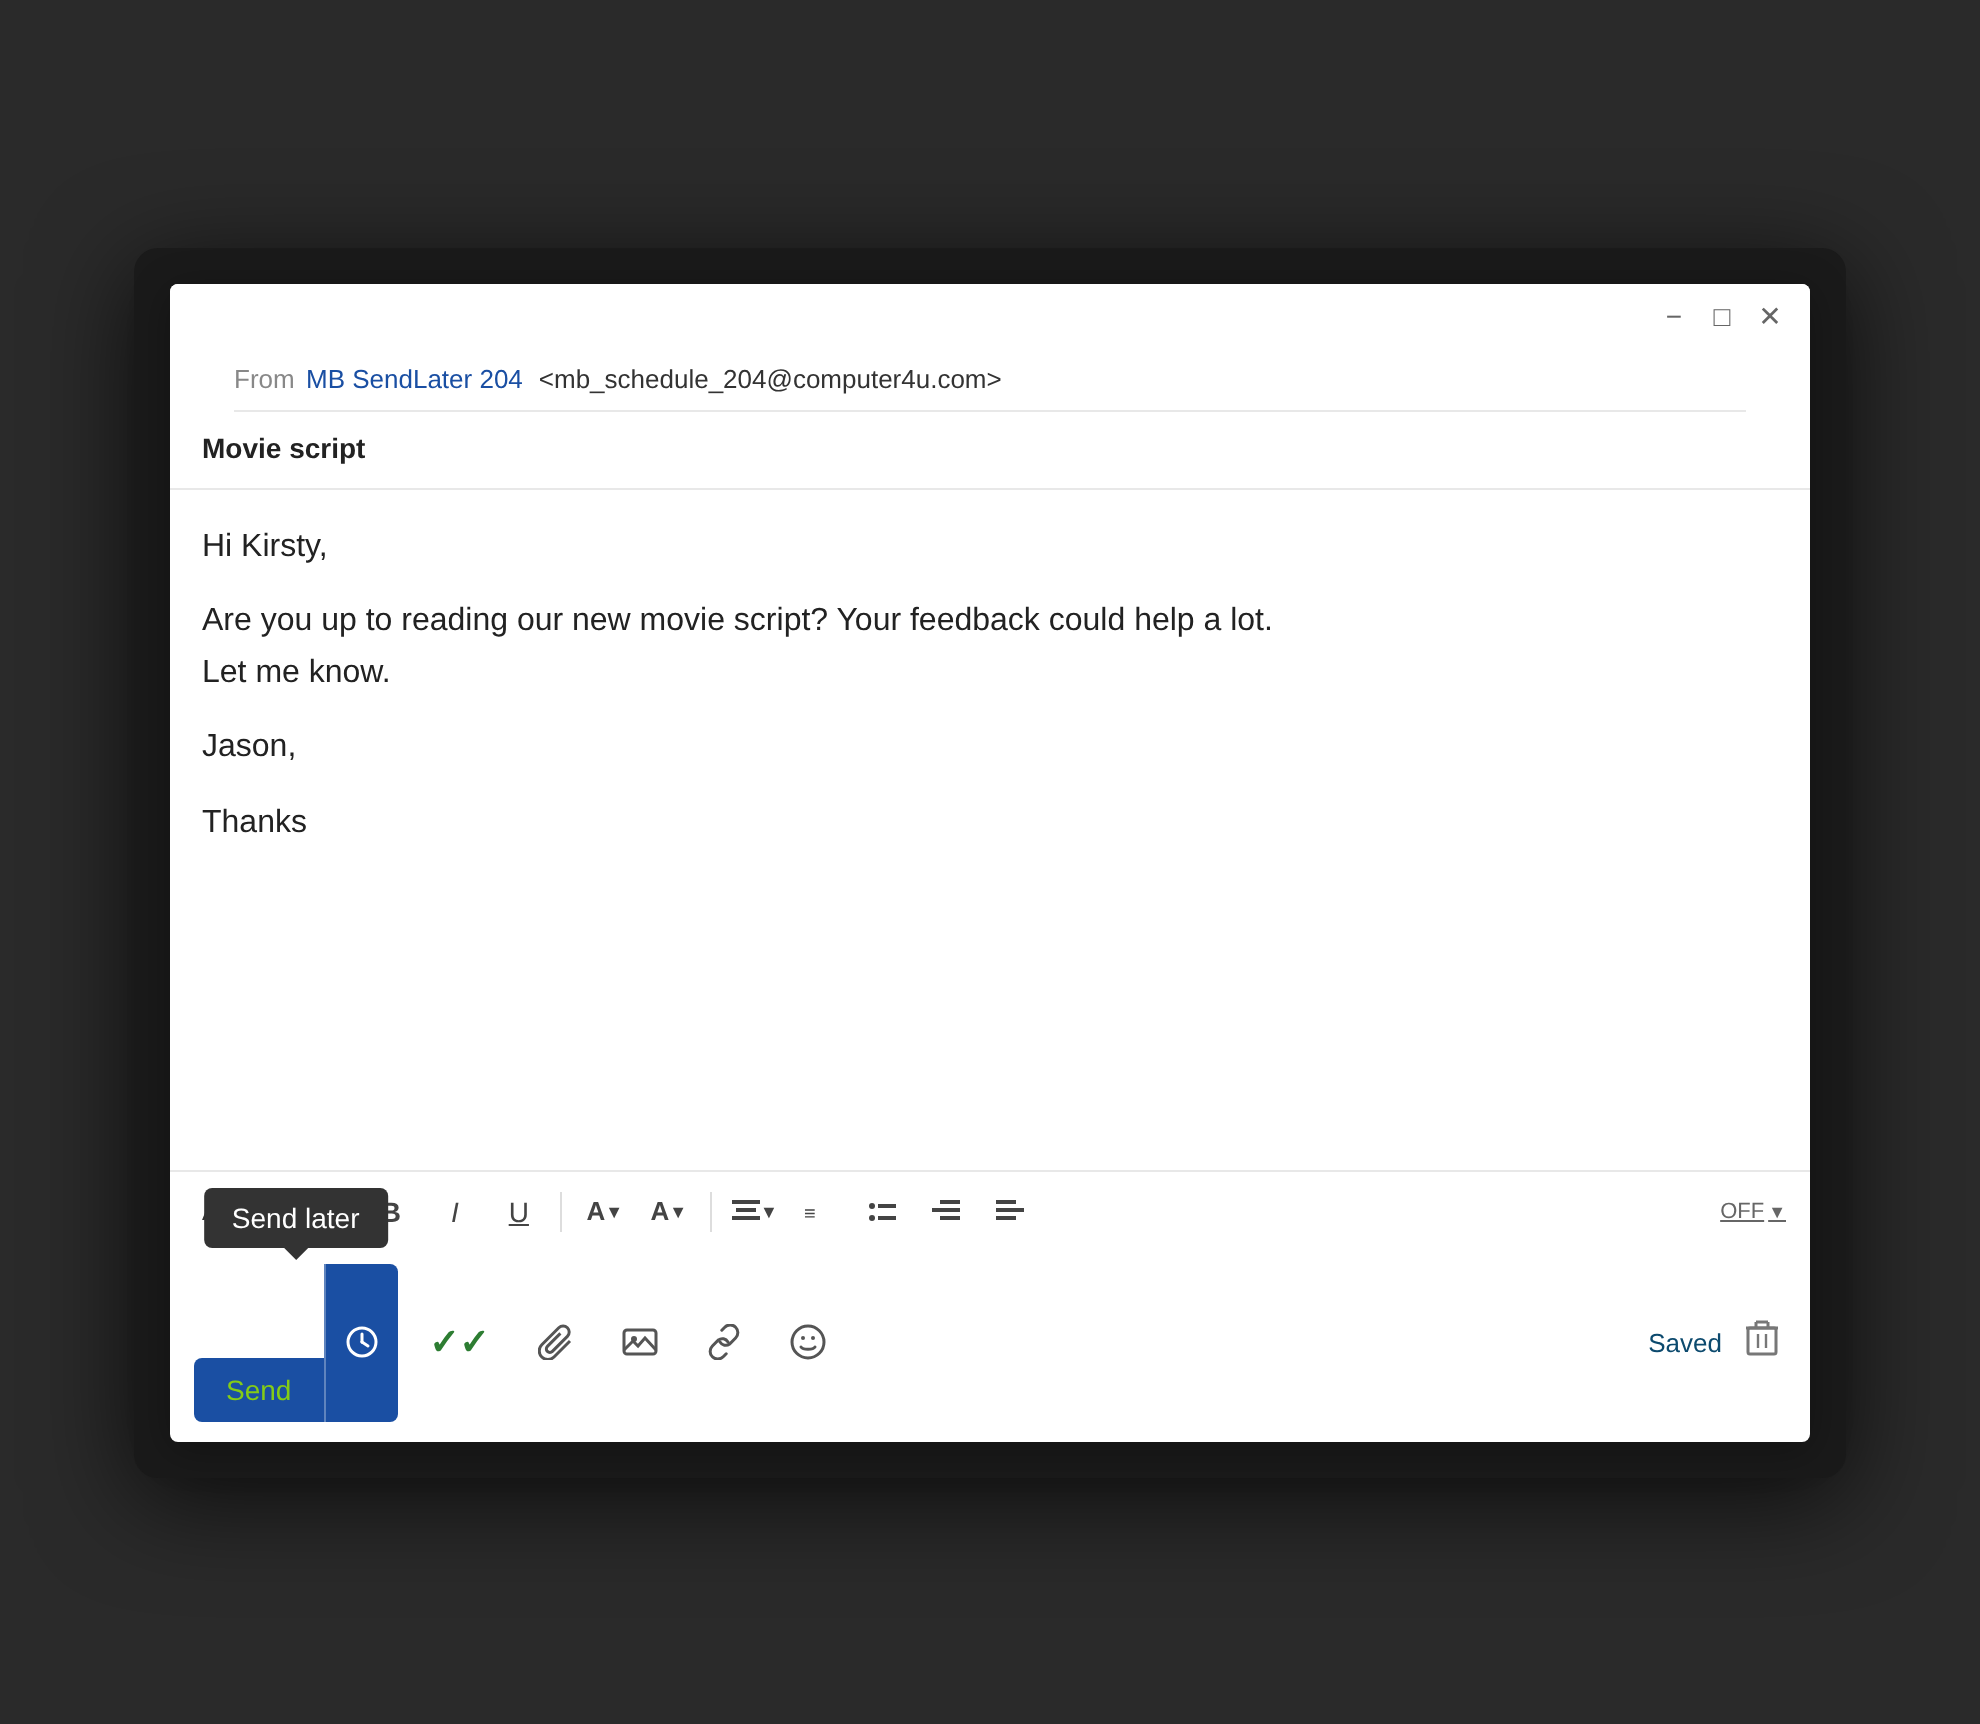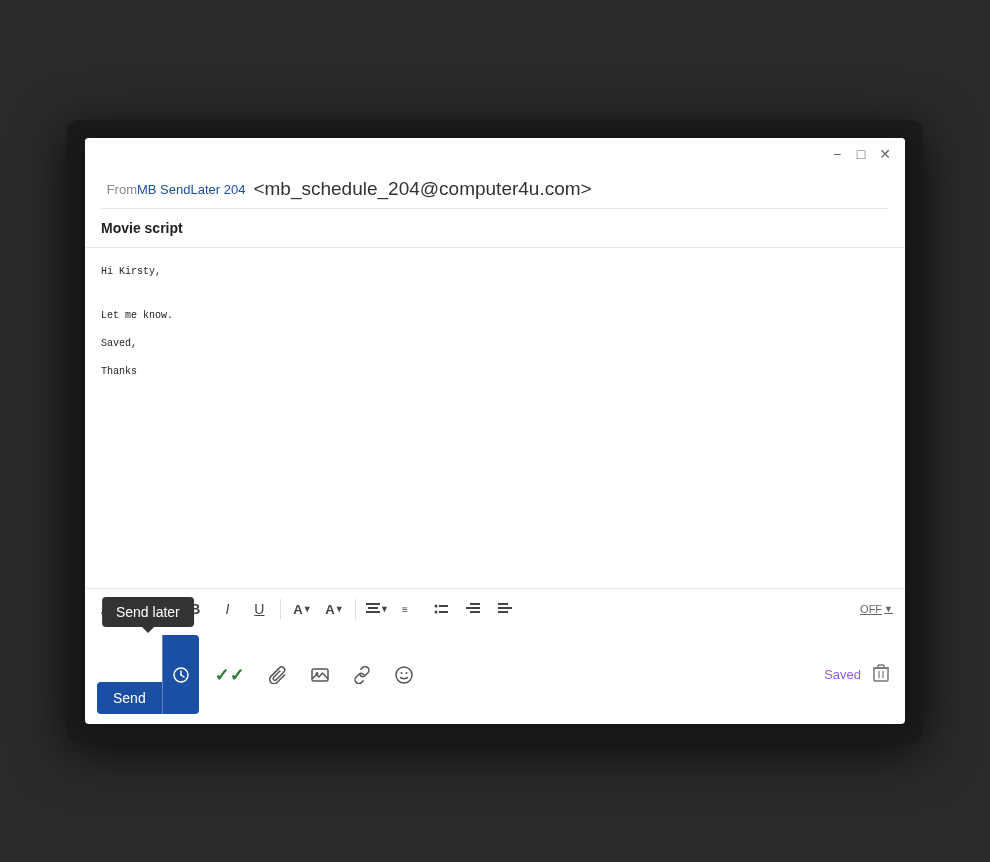--- a/index.html
+++ b/index.html
@@ -54,22 +54,21 @@
       cursor: pointer;
       color: #666;
       font-size: 14px;
       display: flex;
       align-items: center;
       justify-content: center;
     }
 
     
     .header-section {
-      padding: 0 16px;
-      text-align: right;
+      padding: 0 32px;
     }
 
     .field-row {
       display: flex;
       align-items: center;
       padding: 8px 0;
       border-bottom: 1px solid #e8e8e8;
       font-size: 13px;
     }
 
@@ -88,21 +87,21 @@
     }
 
     .from-name {
       color: #1a4fa3;
       font-weight: 400;
       font-size: 13px;
     }
 
     .from-email {
       color: #333;
-      font-size: 19px;
+      font-size: 13px;
     }
 
     .cc-bcc {
       color: #888;
       font-size: 13px;
       margin-left: auto;
       cursor: pointer;
     }
 
     .to-chip {
@@ -138,24 +137,23 @@
       font-weight: 700;
       font-size: 14px;
       color: #222;
     }
 
     
     .email-body {
       padding: 16px 16px;
       flex: 1;
       min-height: 340px;
-      font-size: 10px;
+      font-size: 16px;
       color: #222;
       line-height: 1.6;
-      font-family: Liberation Mono, monospace;
     }
 
     .email-body p {
       margin-bottom: 12px;
     }
 
     
     .formatting-toolbar {
       display: flex;
       align-items: center;
@@ -222,21 +220,21 @@
     }
 
     .send-btn-group {
       display: flex;
       align-items: center;
       position: relative;
     }
 
     .send-btn {
       background: #1a4fa3;
-      color: #ffffff;
+      color: #84cc16;
       border: none;
       border-radius: 4px 0 0 4px;
       padding: 8px 16px;
       font-size: 14px;
       font-weight: 500;
       cursor: pointer;
       display: flex;
       align-items: center;
       gap: 8px;
       margin-top: 47px;
@@ -274,21 +272,21 @@
       border: none;
       cursor: pointer;
       padding: 6px 8px;
       color: #555;
       font-size: 16px;
       display: flex;
       align-items: center;
     }
 
     .saved-text {
-      color: #8b5cf6;
+      color: #0c4a6e;
       font-size: 13px;
       margin-left: auto;
     }
 
     .trash-btn {
       background: none;
       border: none;
       cursor: pointer;
       color: #777;
       font-size: 16px;
@@ -367,24 +365,24 @@
 
     </div>
 
     <div class="subject-row">
       <span class="subject-text">Movie script</span>
     </div>
 
     <div class="email-body">
       <p>Hi Kirsty,</p>
       <p>
-        <br>
+        <span>Are you up to reading our new movie script? Your feedback could help a lot.</span><br>
         <span>Let me know.</span>
       </p>
-      <p>Saved,</p>
+      <p>Jason,</p>
       <p>Thanks</p>
     </div>
 
     <div class="formatting-toolbar">
       <span class="font-selector">Arial</span>
       <div class="with-dropdown">
         <span class="font-size-selector">10</span>
         <span class="dropdown-arrow">▼</span>
       </div>
       <button class="toolbar-btn bold">B</button>

